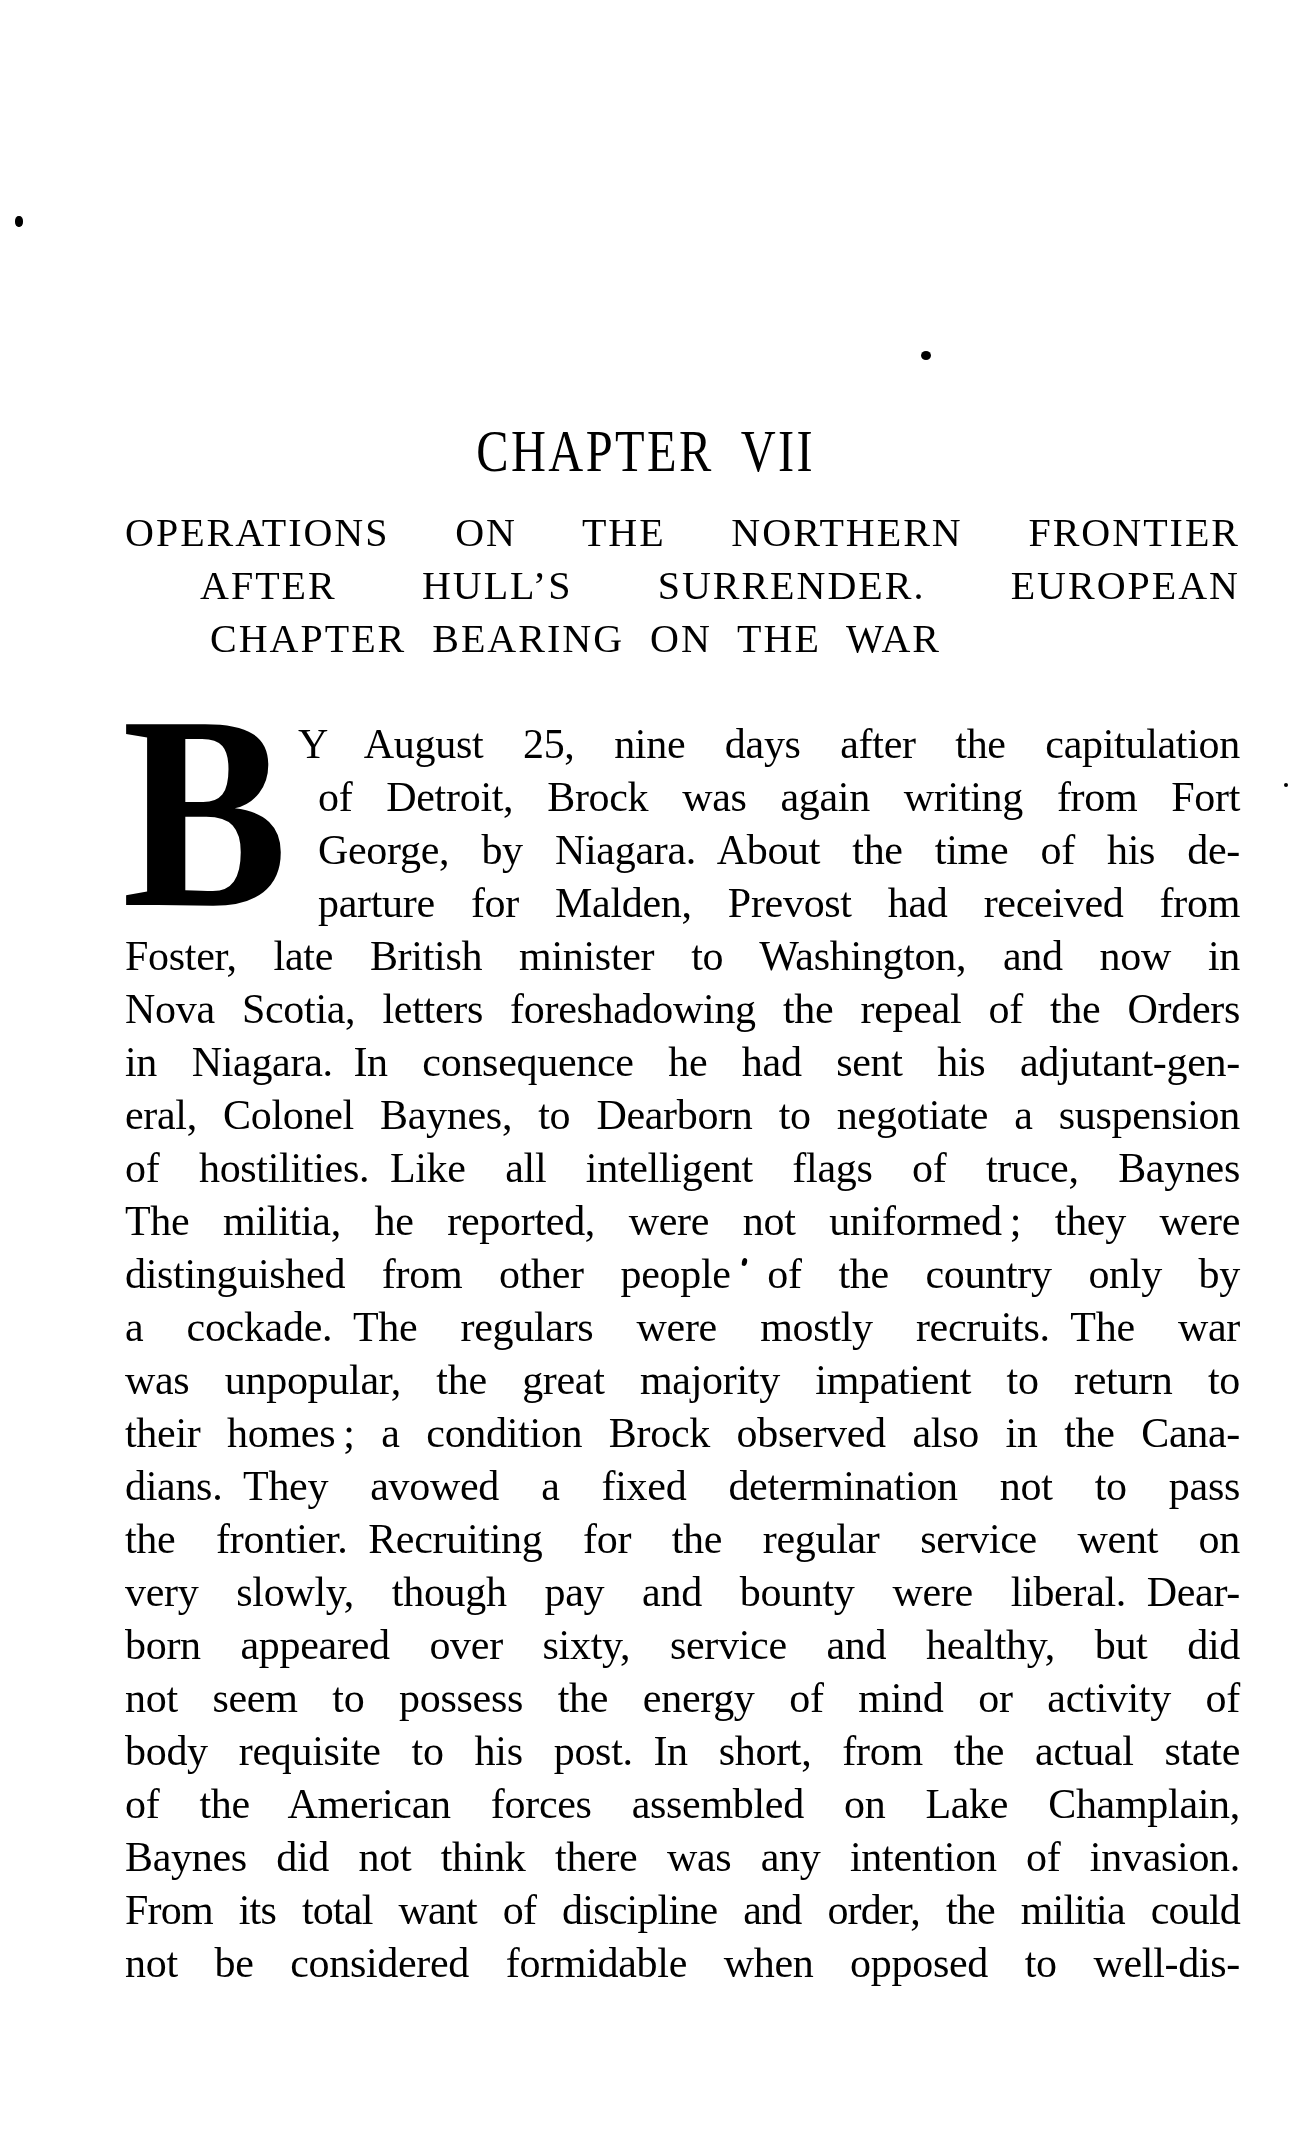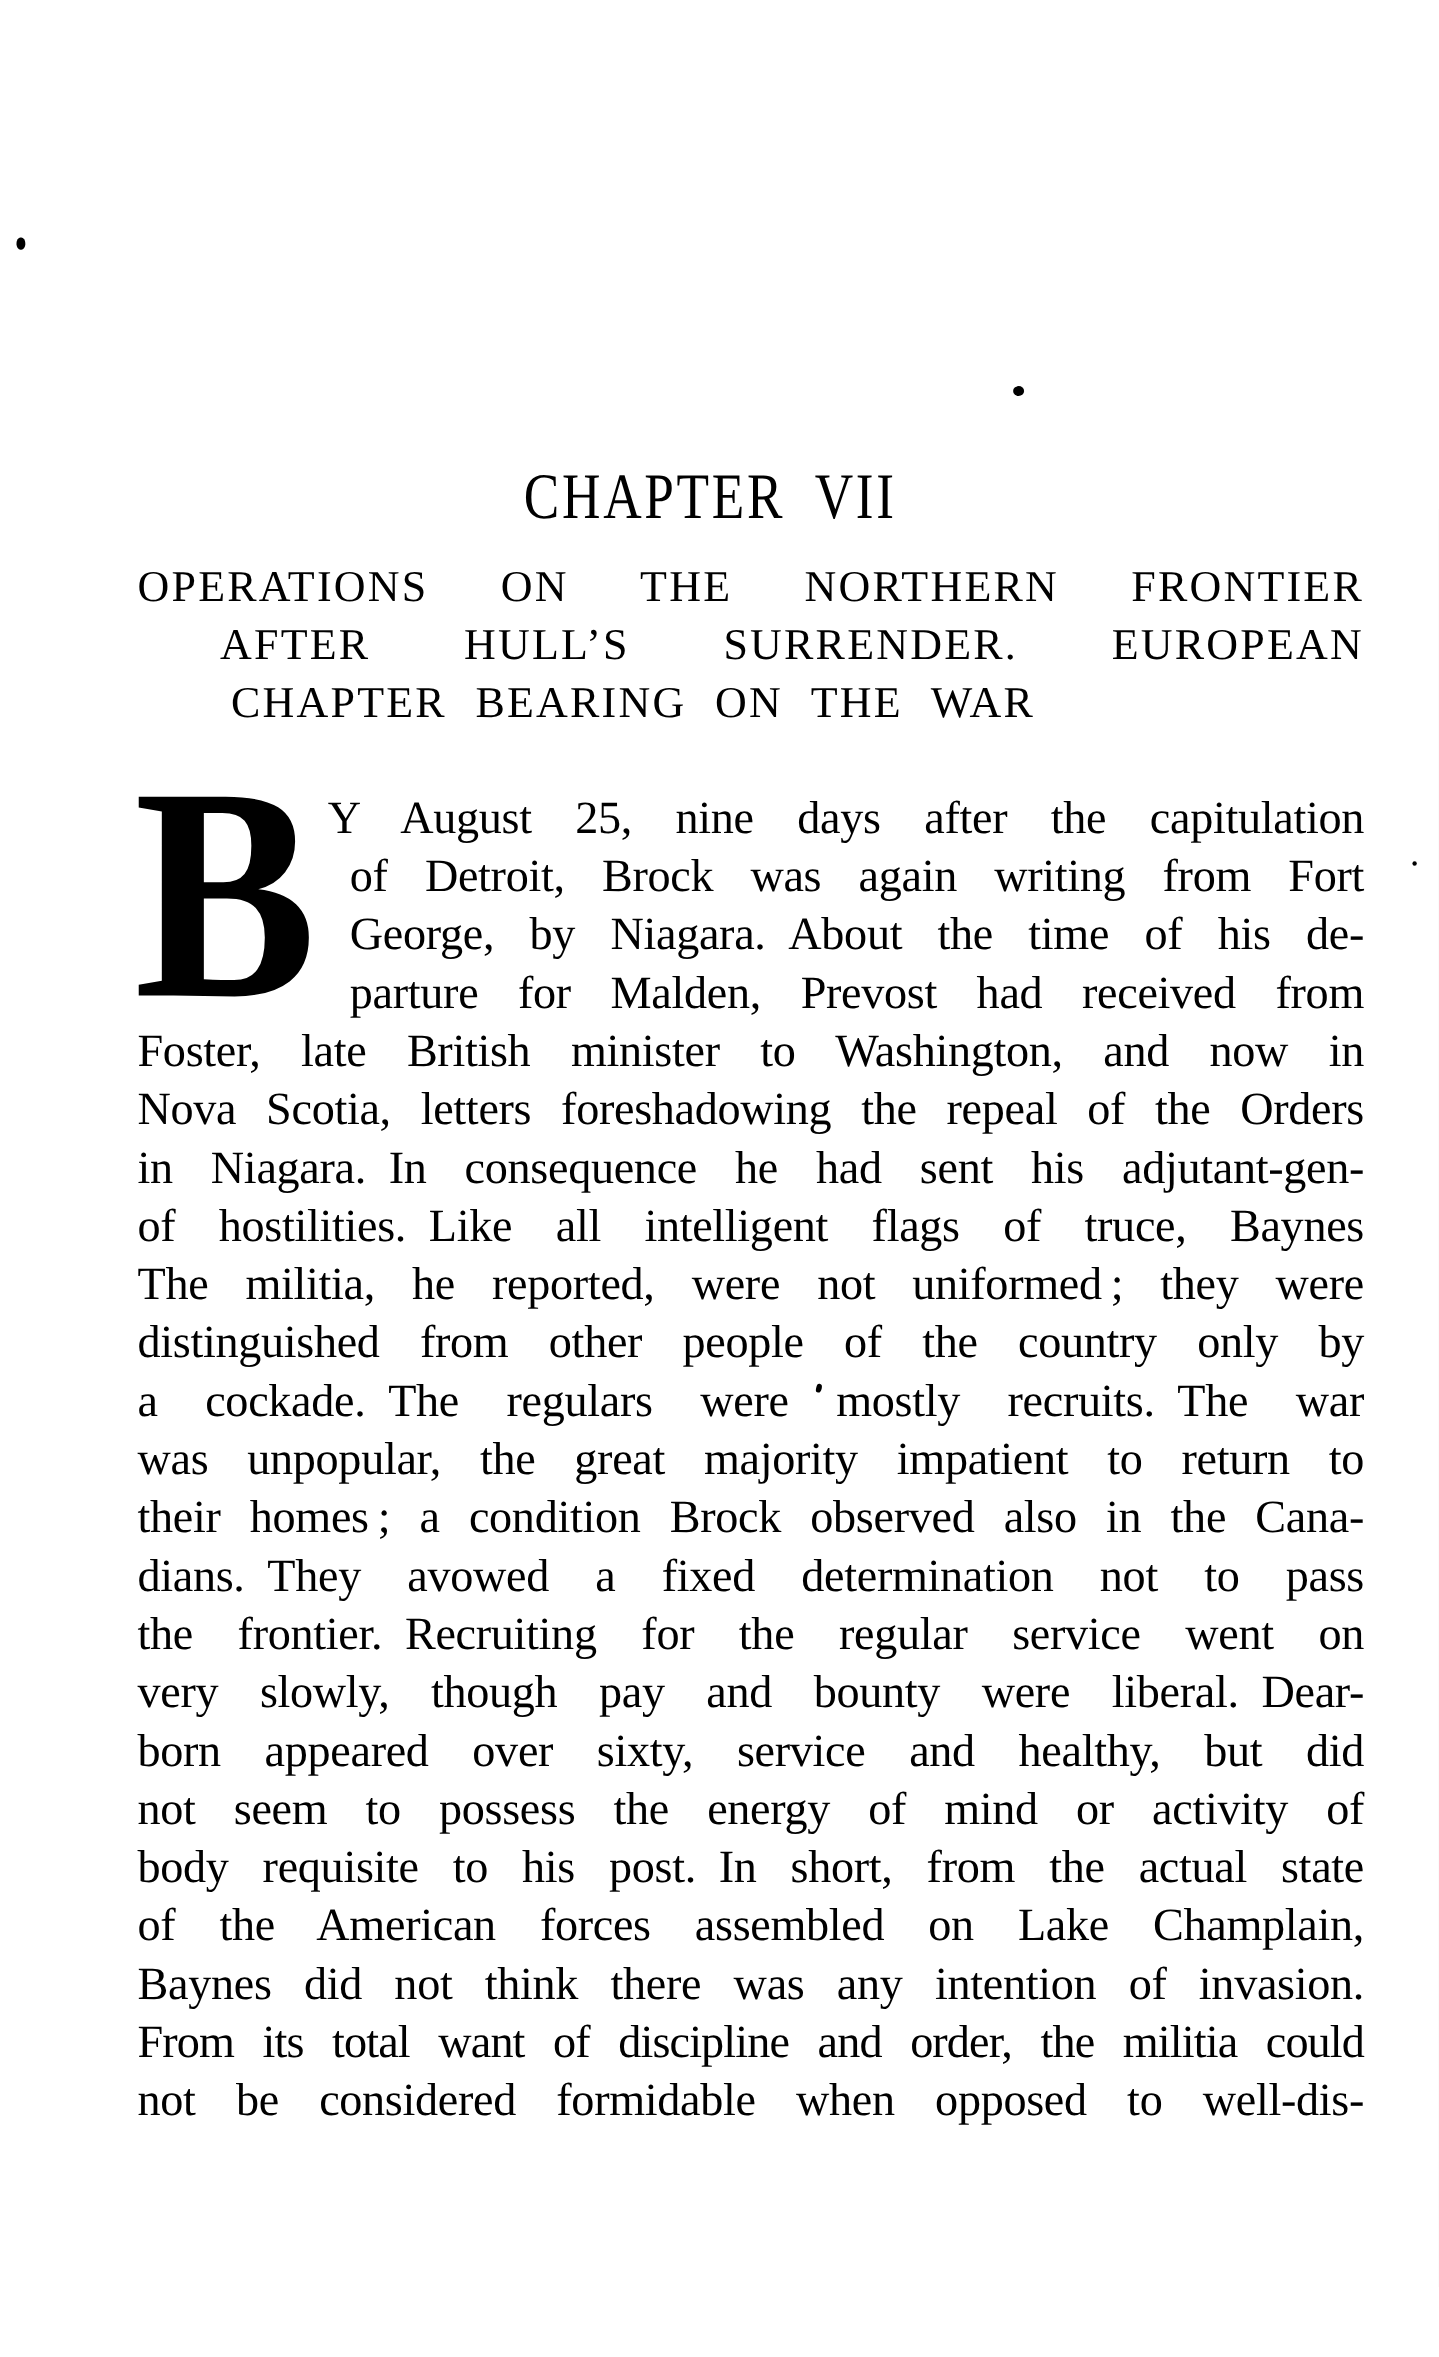--- a/index.html
+++ b/index.html
@@ -112,20 +112,21 @@
         <span class="dropcap">B</span>
       </div>
       <div class="line dc-first">Y August 25, nine days after the capitulation</div>
       <div class="line">of Detroit, Brock was again writing from Fort</div>
       <div class="line">George, by Niagara. About the time of his de-</div>
       <div class="line">parture for Malden, Prevost had received from</div>
 
       <div class="line">Foster, late British minister to Washington, and now in</div>
       <div class="line">Nova Scotia, letters foreshadowing the repeal of the Orders</div>
       <div class="line">in Niagara. In consequence he had sent his adjutant-gen-</div>
+      <div class="line">eral, Colonel Baynes, to Dearborn to negotiate a suspension</div>
       <div class="line">of hostilities. Like all intelligent flags of truce, Baynes</div>
       <div class="line">The militia, he reported, were not uniformed ; they were</div>
       <div class="line">distinguished from other people of the country only by</div>
       <div class="line">a cockade. The regulars were mostly recruits. The war</div>
       <div class="line">was unpopular, the great majority impatient to return to</div>
       <div class="line">their homes ; a condition Brock observed also in the Cana-</div>
       <div class="line">dians. They avowed a fixed determination not to pass</div>
       <div class="line">the frontier. Recruiting for the regular service went on</div>
       <div class="line">very slowly, though pay and bounty were liberal. Dear-</div>
       <div class="line">born appeared over sixty, service and healthy, but did</div>

